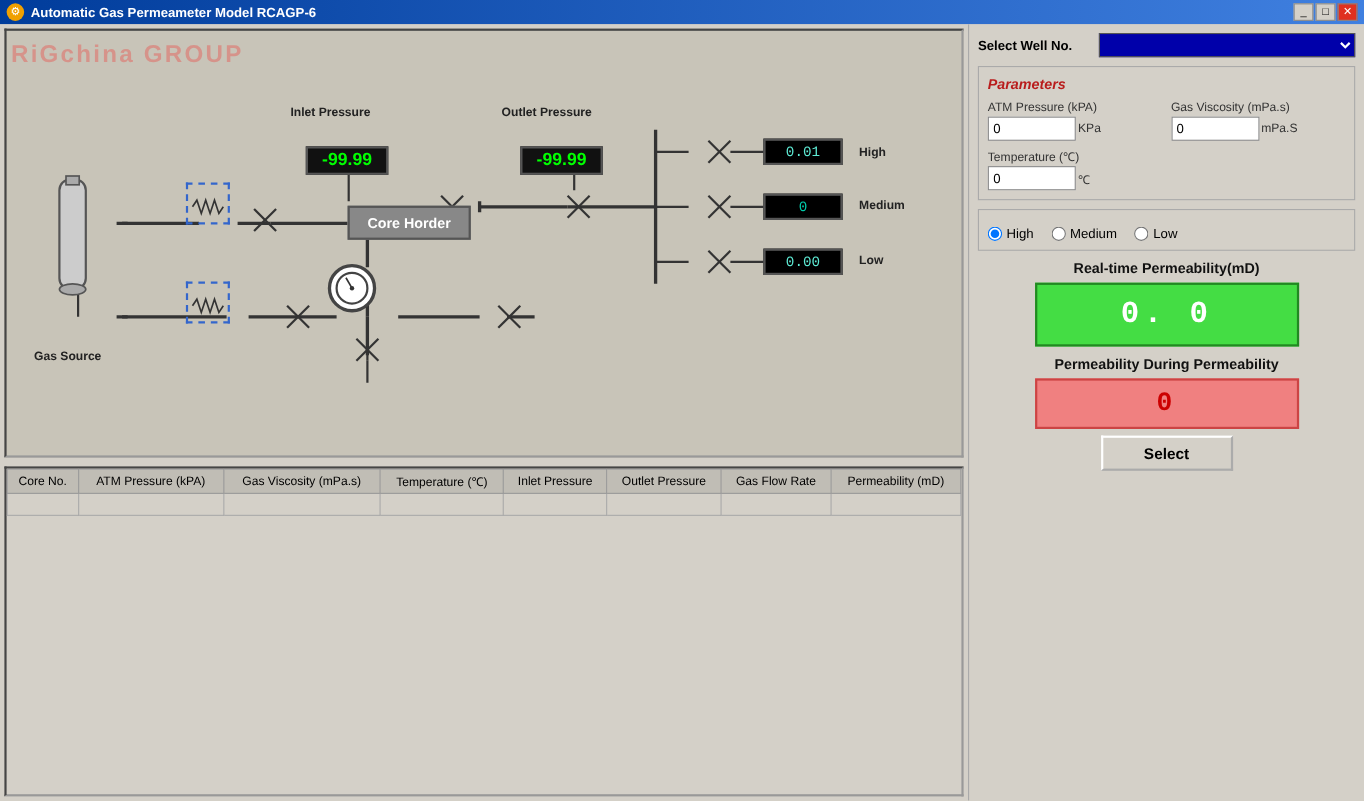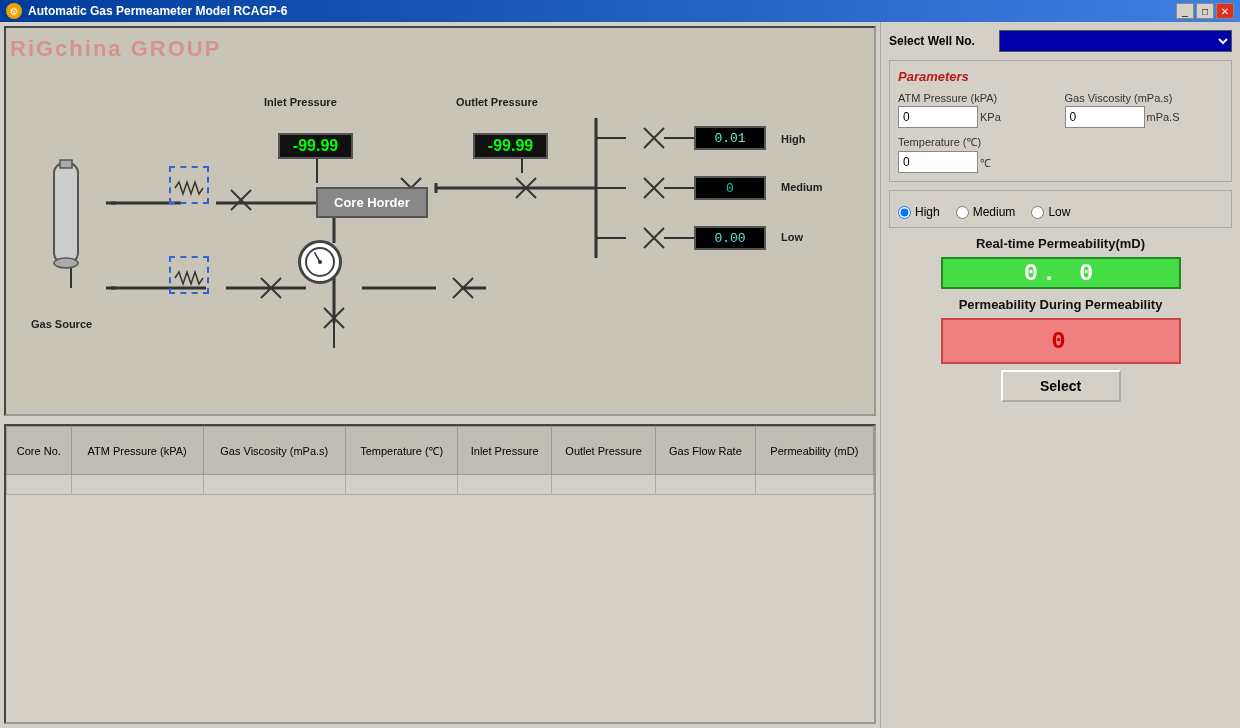--- a/index.html
+++ b/index.html
@@ -145,21 +145,21 @@
       border: 2px inset #999;
       overflow: auto;
     }
     .data-table {
       width: 100%;
       border-collapse: collapse;
     }
     .data-table th {
       background: #c0bdb5;
       border: 1px solid #999;
-      padding: 16px 4px;
+      padding: 3px 4px;
       text-align: center;
       font-size: 11px;
       font-weight: normal;
     }
     .data-table td {
       border: 1px solid #aaa;
       padding: 2px 4px;
       text-align: center;
       font-size: 11px;
       height: 20px;
@@ -268,28 +268,28 @@
       gap: 6px;
     }
     .perm-title {
       font-size: 13px;
       font-weight: bold;
       color: #111;
       text-align: center;
     }
     .perm-display-green {
       width: 240px;
-      height: 32px;
+      height: 58px;
       background: #44dd44;
       border: 2px solid #228822;
       display: flex;
       align-items: center;
       justify-content: center;
       font-family: 'Courier New', monospace;
-      font-size: 24px;
+      font-size: 28px;
       font-weight: bold;
       color: #fff;
       letter-spacing: 4px;
     }
     .perm-display-red {
       width: 240px;
       height: 46px;
       background: #f08080;
       border: 2px solid #cc4444;
       display: flex;

